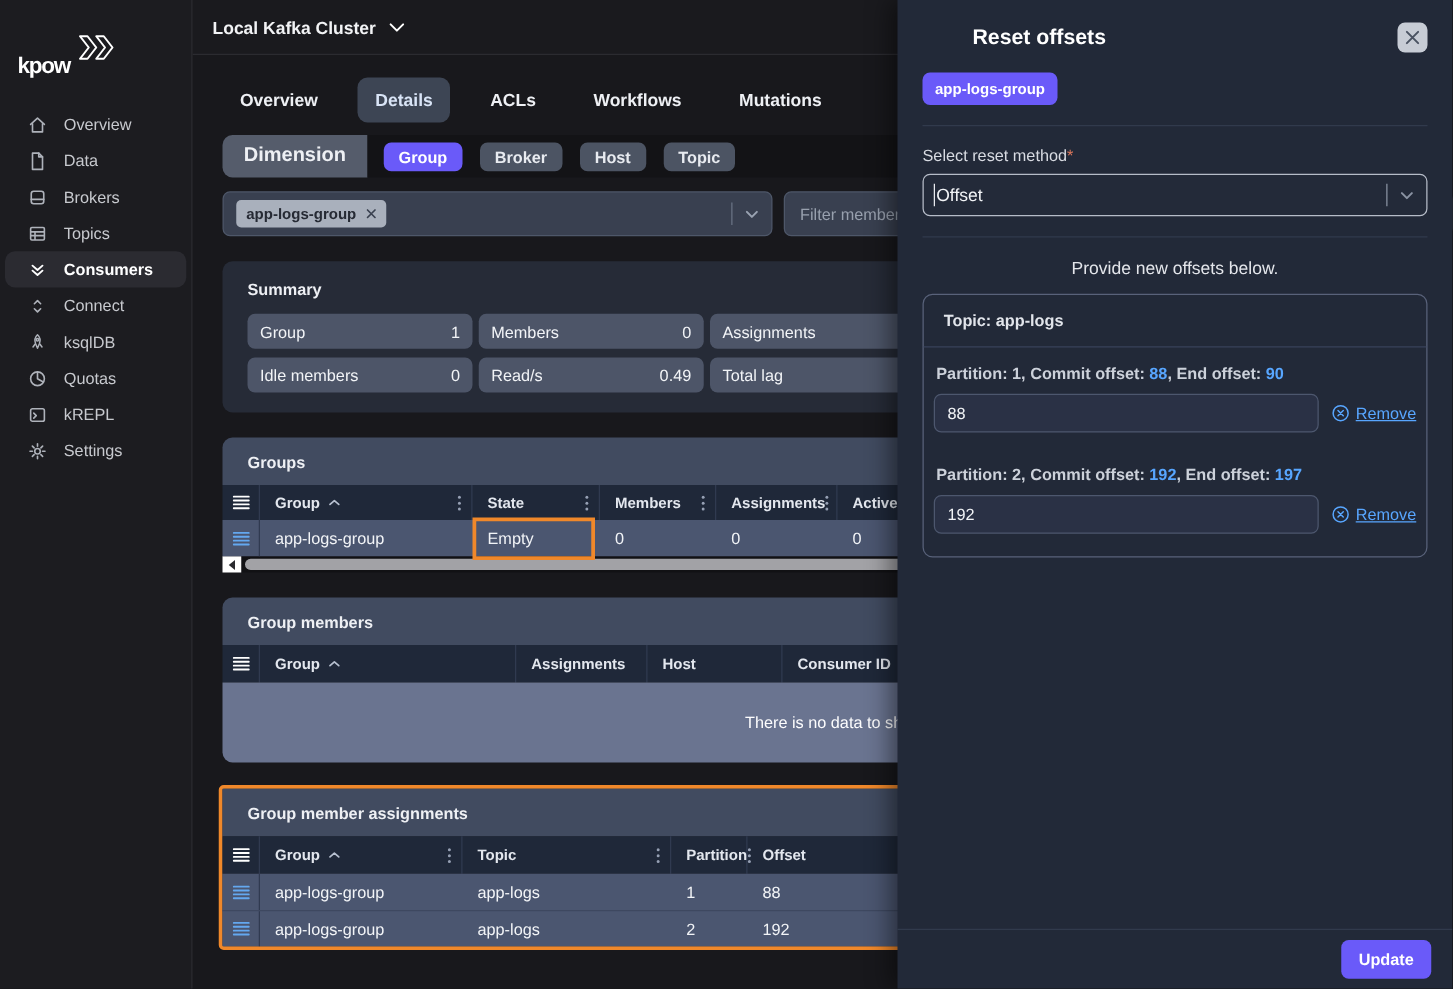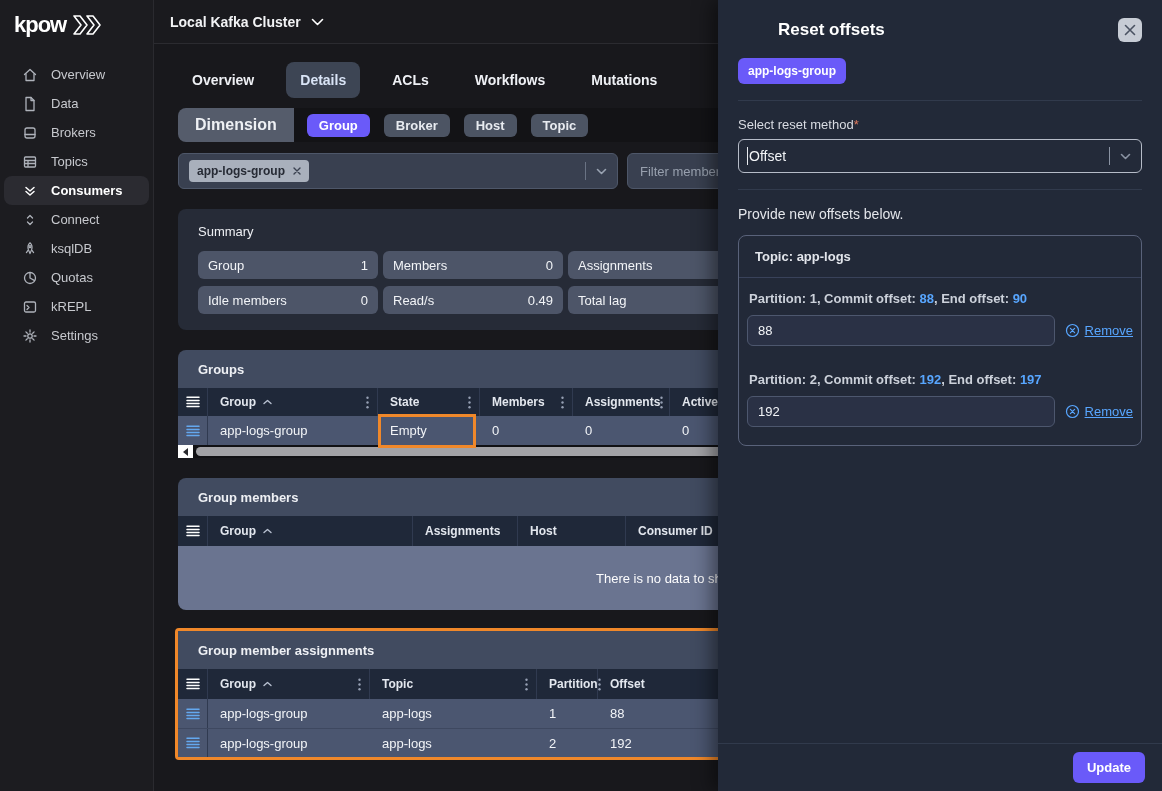--- a/index.html
+++ b/index.html
@@ -11,21 +11,21 @@
     color:#e9ebef;
   }
   svg { display:block; }
 
   
   #sidebar {
     position:absolute; left:0; top:0; width:154px; height:791px;
     background:#1c1c20; border-right:1px solid #2a2a2f; z-index:2;
   }
   .logo { display:flex; align-items:center; gap:6px; padding:12px 0 0 14px; }
-  .logo-text { font-size:22px; font-weight:800; color:#fff; letter-spacing:-1px; }
+  .logo-text { font-size:18px; font-weight:800; color:#fff; letter-spacing:-1px;margin-top:30px; }
   .nav { margin-top:22px; }
   .nav-item {
     display:flex; align-items:center; gap:13px; height:29px;
     padding-left:18px; margin:0 4px; color:#b9bcc3; font-size:13px;
     border-radius:8px; cursor:pointer;
   }
   .nav-item .nv-ico { width:16px; height:16px; color:#aeb2ba; flex:none; }
   .nav-item span.lbl { color:#c7c9ce; }
   .nav-item.active { background:#2b2b31; }
   .nav-item.active span.lbl { color:#ffffff; font-weight:700; }
@@ -73,21 +73,21 @@
   .v-div { width:1px; height:18px; background:#6a7384; }
   .member-input {
     flex:1; height:36px; background:#394050; border:1px solid #4e5769; border-radius:6px;
     color:#e9ebef; font-size:13px; padding:0 12px; font-family:"Liberation Sans",sans-serif; outline:none;
   }
   .member-input::placeholder { color:#98a0ae; }
 
   .panelbox { width:820px; background:#262b37; border-radius:8px; margin:20px 0 0 24px; }
   .panelbox .pb-head {
     height:38px; display:flex; align-items:center; padding:0 20px;
-    font-size:13px; font-weight:400; color:#eef0f4;
+    font-size:13px; font-weight:700; color:#eef0f4;
   }
   #summary { padding-bottom:16px; }
   #summary .pb-head { padding-top:6px; }
   .stats-grid { display:grid; grid-template-columns:180px 180px 180px; gap:7px 5px; margin:4px 0 0 20px; }
   .stat {
     height:28px; background:#4d5568; border-radius:6px; display:flex; align-items:center;
     justify-content:space-between; padding:0 10px; font-size:13px; color:#f2f4f7;
   }
   .stat .sv { font-weight:400; }
 
@@ -153,21 +153,21 @@
   }
   .rp-div { border:none; border-top:1px solid #313a4c; margin:16px 0; }
   .rp-label { font-size:13px; color:#d8dbe2; }
   .req { color:#e0795c; }
   .rp-select {
     margin-top:7px; height:34px; border:1px solid #b6bcc8; border-radius:6px; background:#232a39;
     display:flex; align-items:center; justify-content:space-between; padding:0 10px 0 8px; cursor:pointer;
   }
   .rp-select .sel-left { display:flex; align-items:center; font-size:14px; color:#f2f4f7; }
   .caret-line { width:1px; height:18px; background:#e8eaef; margin-right:1px; }
-  .rp-instruction { font-size:14px; color:#e4e6eb; }
+  .rp-instruction { font-size:14px; color:#e4e6eb;text-align:center; }
 
   .topic-card { margin-top:13px; border:1px solid #59627a; border-radius:8px; }
   .tc-head { padding:13px 16px; font-size:13px; font-weight:700; color:#e2e5eb; border-bottom:1px solid #39425a; }
   .tc-body { padding:13px 8px 18px; }
   .part-label { font-size:13px; font-weight:700; color:#ccd1da; margin:0 0 9px 2px; }
   .num-blue { color:#58a6ff; }
   .part-row { display:flex; align-items:center; gap:10px; }
   .offset-input {
     width:328px; height:31px; background:#2a3145; border:1px solid #4d576e; border-radius:6px;
     color:#f2f4f7; font-size:13px; padding:0 10px; font-family:"Liberation Sans",sans-serif; outline:none;

